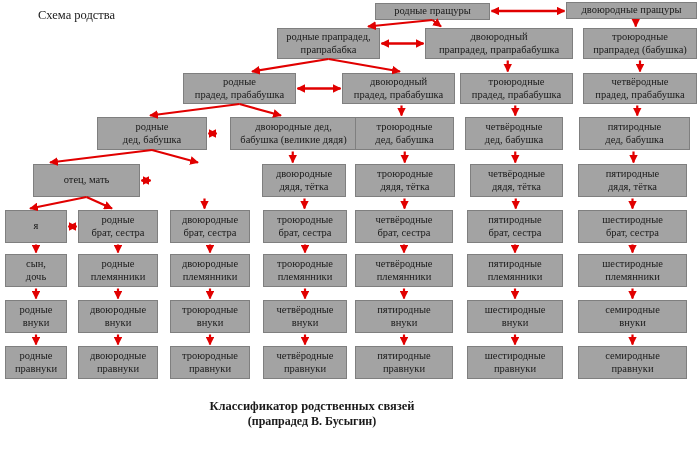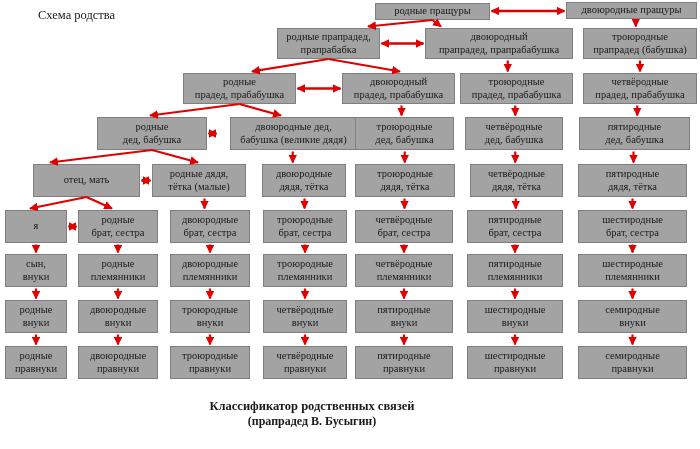--- a/index.html
+++ b/index.html
@@ -78,24 +78,20 @@
         <span class="box-label">четвёродные
 дед, бабушка</span>
       </div>
       <div class="box" style="left: 579px; top: 117px; width: 111px; height: 33px; border-color: rgb(127, 127, 127);">
         <span class="box-label">пятиродные
 дед, бабушка</span>
       </div>
       <div class="box" style="left: 33px; top: 164px; width: 107px; height: 33px; border-color: rgb(127, 127, 127);">
         <span class="box-label">отец, мать</span>
       </div>
-      <div class="box" style="left: 152px; top: 164px; width: 94px; height: 33px; border-color: rgb(127, 127, 127);">
-        <span class="box-label">родные дядя,
-тётка (малые)</span>
-      </div>
       <div class="box" style="left: 262px; top: 164px; width: 84px; height: 33px; border-color: rgb(127, 127, 127);">
         <span class="box-label">двоюродные
 дядя, тётка</span>
       </div>
       <div class="box" style="left: 355px; top: 164px; width: 100px; height: 33px; border-color: rgb(127, 127, 127);">
         <span class="box-label">троюродные
 дядя, тётка</span>
       </div>
       <div class="box" style="left: 470px; top: 164px; width: 93px; height: 33px; border-color: rgb(127, 127, 127);">
         <span class="box-label">четвёродные
@@ -127,21 +123,21 @@
       <div class="box" style="left: 467px; top: 210px; width: 96px; height: 33px; border-color: rgb(127, 127, 127);">
         <span class="box-label">пятиродные
 брат, сестра</span>
       </div>
       <div class="box" style="left: 578px; top: 210px; width: 109px; height: 33px; border-color: rgb(127, 127, 127);">
         <span class="box-label">шестиродные
 брат, сестра</span>
       </div>
       <div class="box" style="left: 5px; top: 254px; width: 62px; height: 33px; border-color: rgb(127, 127, 127);">
         <span class="box-label">сын,
-внуки</span>
+дочь</span>
       </div>
       <div class="box" style="left: 78px; top: 254px; width: 80px; height: 33px; border-color: rgb(127, 127, 127);">
         <span class="box-label">родные
 племянники</span>
       </div>
       <div class="box" style="left: 170px; top: 254px; width: 80px; height: 33px; border-color: rgb(127, 127, 127);">
         <span class="box-label">двоюродные
 племянники</span>
       </div>
       <div class="box" style="left: 263px; top: 254px; width: 84px; height: 33px; border-color: rgb(127, 127, 127);">

